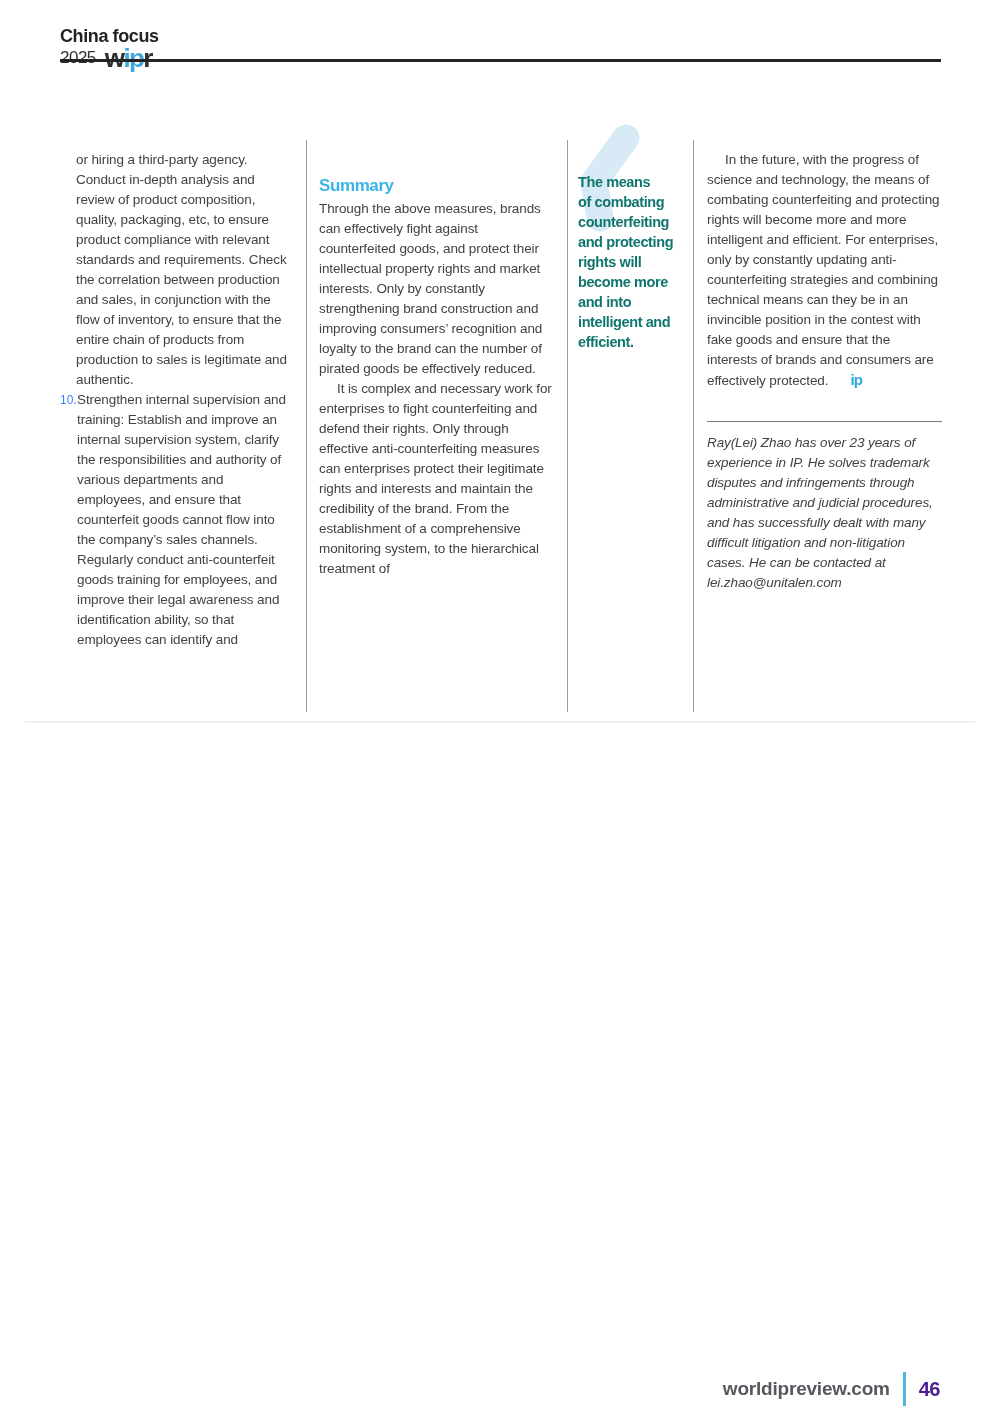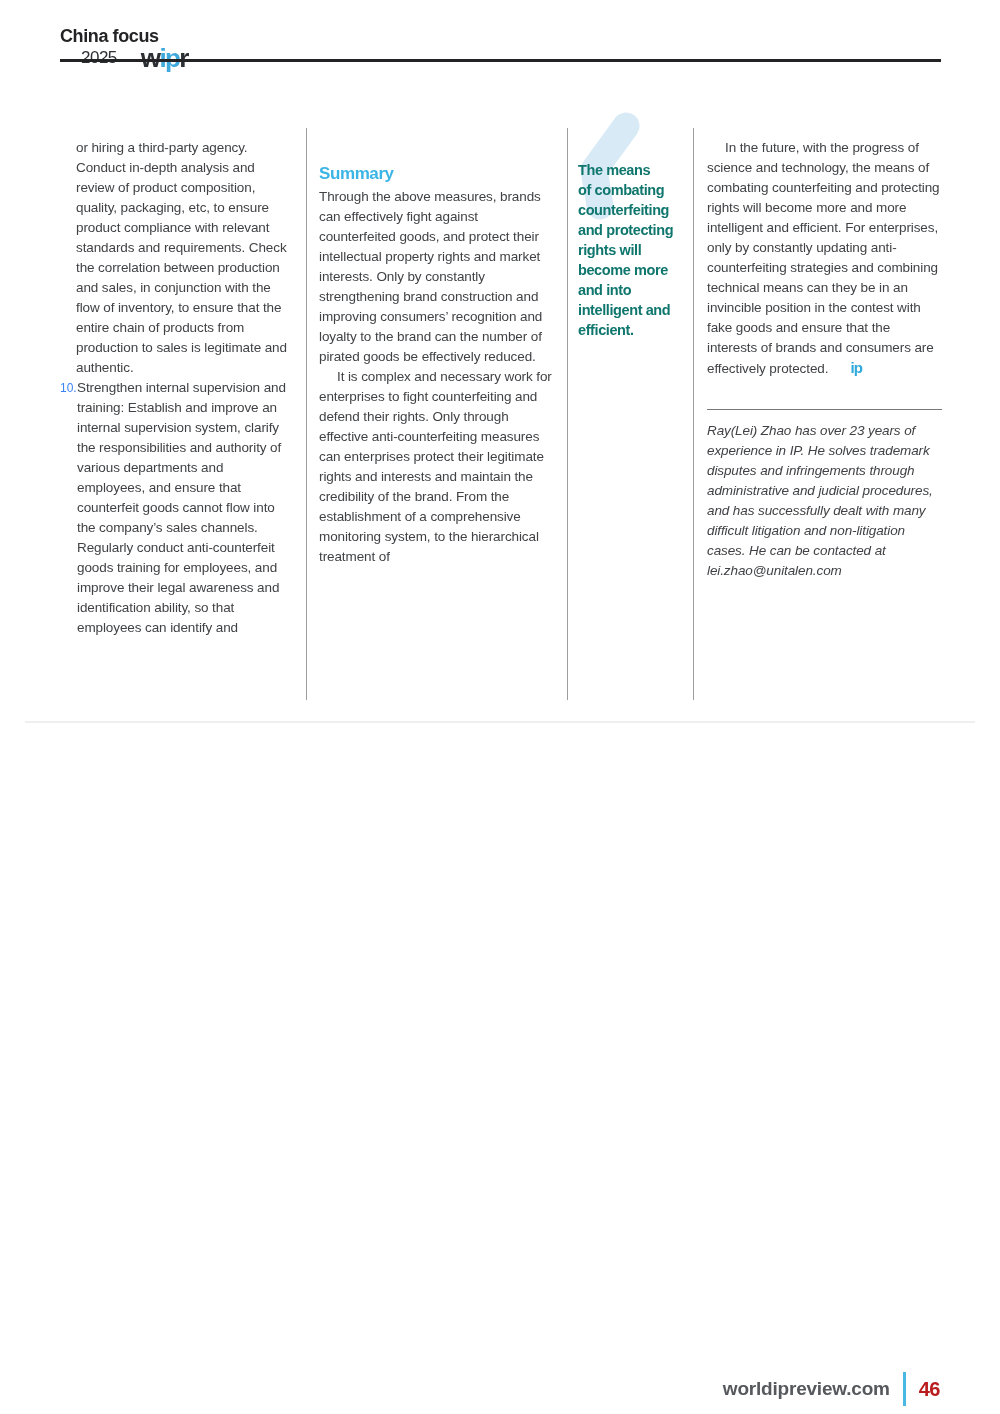--- a/index.html
+++ b/index.html
@@ -12,31 +12,31 @@
   }
   
   .header-row{
     position:absolute;left:60px;right:59px;top:26px;
     display:flex;justify-content:space-between;align-items:flex-start;flex-direction:column;
   }
   .section-title{
     font-size:18px;font-weight:700;color:#232326;
     letter-spacing:-0.4px;
   }
-  .header-right{display:flex;align-items:center;gap:24px;margin-top:-2px;margin-left:21px;}
+  .header-right{display:flex;align-items:center;gap:9px;margin-top:-2px;}
   .year{font-size:17px;font-weight:500;color:#2e3135;letter-spacing:-0.5px;}
   .logo{font-size:26px;font-weight:800;letter-spacing:-1.6px;line-height:1;}
   .logo .dark{color:#2c2f34;}
   .logo .blue{color:#3fa9dc;}
   .header-rule{
     position:absolute;left:60px;right:59px;top:59px;height:3px;background:#232326;
   }
   
   .content{
-    position:absolute;left:60px;top:128px;width:882px;height:572px;
+    position:absolute;left:60px;top:140px;width:882px;height:572px;
     display:flex;align-items:stretch;
   }
   .content p{margin:0;font-size:13.5px;line-height:20px;color:#404245;letter-spacing:-0.1px;}
   .col1{width:230px;padding-top:10px;box-sizing:border-box;}
   .col2{width:238px;padding-top:10px;box-sizing:border-box;}
   .colq{width:107px;padding-top:10px;box-sizing:border-box;position:relative;}
   .col4{width:235px;padding-top:10px;box-sizing:border-box;}
   .vr{width:1px;background:#9d9d9d;}
   .vr.m1{margin-left:16px;margin-right:12px;}
   .vr.m2{margin-left:10px;margin-right:10px;}
@@ -69,21 +69,21 @@
   }
   
   .faint-line{position:absolute;left:25px;right:25px;top:721px;height:2px;background:#efefef;}
   
   .footer{
     position:absolute;top:1372px;right:60px;height:34px;
     display:flex;align-items:center;gap:13px;
   }
   .site{font-size:19px;font-weight:700;color:#55585c;letter-spacing:-0.2px;}
   .pagebar{width:3px;height:34px;background:#49b8e2;}
-  .pagenum{font-size:20px;font-weight:700;color:#b91c1c;letter-spacing:-0.5px;}
+  .pagenum{font-size:20px;font-weight:700;color:#4c1d95;letter-spacing:-0.5px;}
 </style>
 </head>
 <body>
 
 <div class="page">
 
   <div class="header-row">
     <div class="section-title">China focus</div>
     <div class="header-right">
       <span class="year">2025</span>

